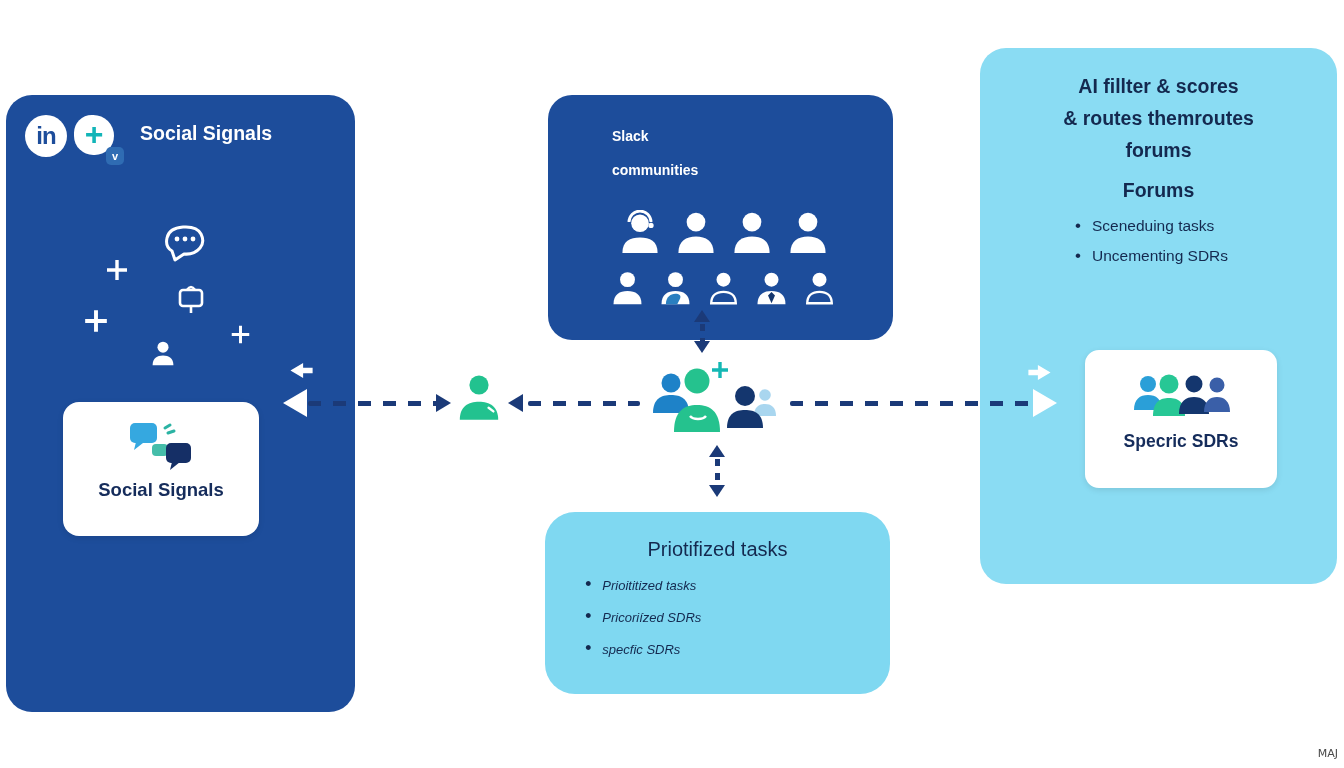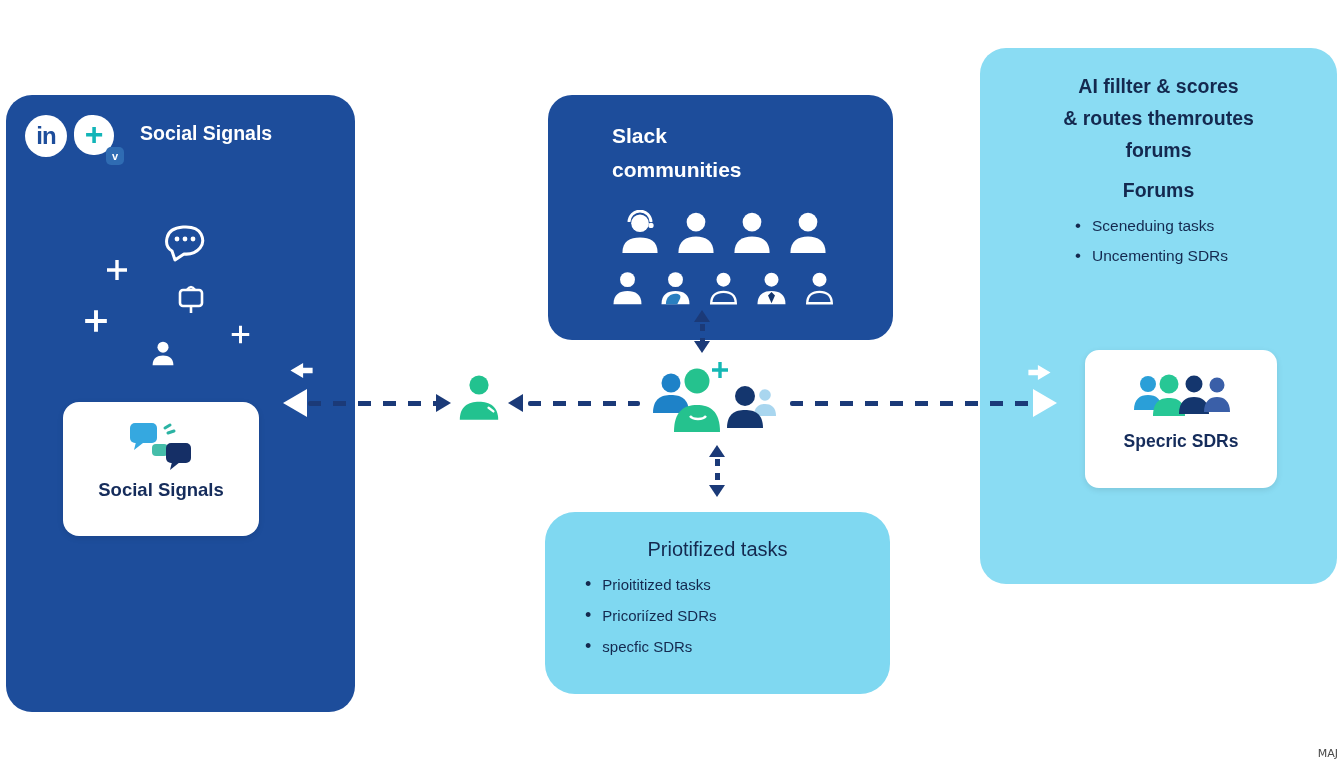--- a/index.html
+++ b/index.html
@@ -26,29 +26,29 @@
   .scatter{position:absolute;color:#fff;}
   .card{position:absolute;background:#fff;border-radius:16px;box-shadow:0 2px 6px rgba(0,0,0,.10);
         display:flex;flex-direction:column;align-items:center;}
   #social-card{left:57px;top:307px;width:196px;height:134px;}
   #social-card .card-label{color:#152c5b;font-weight:bold;font-size:18.5px;margin-top:9px;}
   #sdr-card{left:105px;top:302px;width:192px;height:138px;border-radius:14px;}
   #sdr-card .card-label{color:#152c5b;font-weight:bold;font-size:17.5px;margin-top:13px;}
 
   
   #slack-panel{left:548px;top:55px;width:345px;height:245px;border-radius:24px;}
-  .slack-title{position:absolute;left:64px;top:24px;color:#fff;font-weight:bold;font-size:21px;line-height:34px;}
+  .slack-title{position:absolute;left:64px;top:24px;color:#fff;font-weight:bold;font-size:14px;line-height:34px;}
   .person-row{position:absolute;display:flex;align-items:flex-end;}
   #slack-row1{left:70px;top:115px;gap:12px;}
   #slack-row2{left:62px;top:175px;gap:13px;}
 
   
   #tasks-panel{left:545px;top:512px;width:345px;height:182px;}
   .tasks-title{text-align:center;color:#14294f;font-weight:normal;font-size:20px;margin-top:26px;}
-  .bullets{color:#14294f;font-size:15px;line-height:30px;margin:8px 0 0 0;list-style:none;}
+  .bullets{color:#14294f;font-size:13px;line-height:30px;margin:8px 0 0 0;list-style:none;font-style:italic;}
   .bullets li::before{content:"•";margin-right:11px;font-size:18px;}
 
   
   #right-panel{left:980px;top:48px;width:357px;height:536px;}
   .rp-title{text-align:center;color:#14294f;font-weight:bold;font-size:19.5px;line-height:32px;margin-top:22px;}
   .rp-sub{text-align:center;color:#14294f;font-weight:bold;font-size:19.5px;margin-top:13px;}
   .rp-bullets{color:#14294f;font-size:15.5px;line-height:30px;margin:9px 0 0 0;padding-left:95px;list-style:none;}
   .rp-bullets li::before{content:"•";margin-right:11px;font-size:17px;}
 
   

